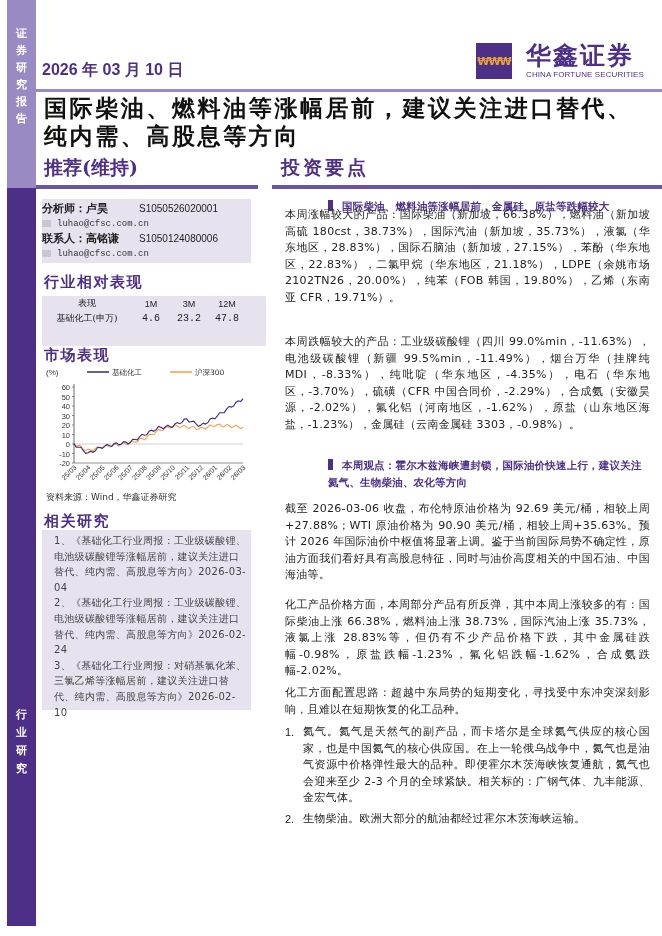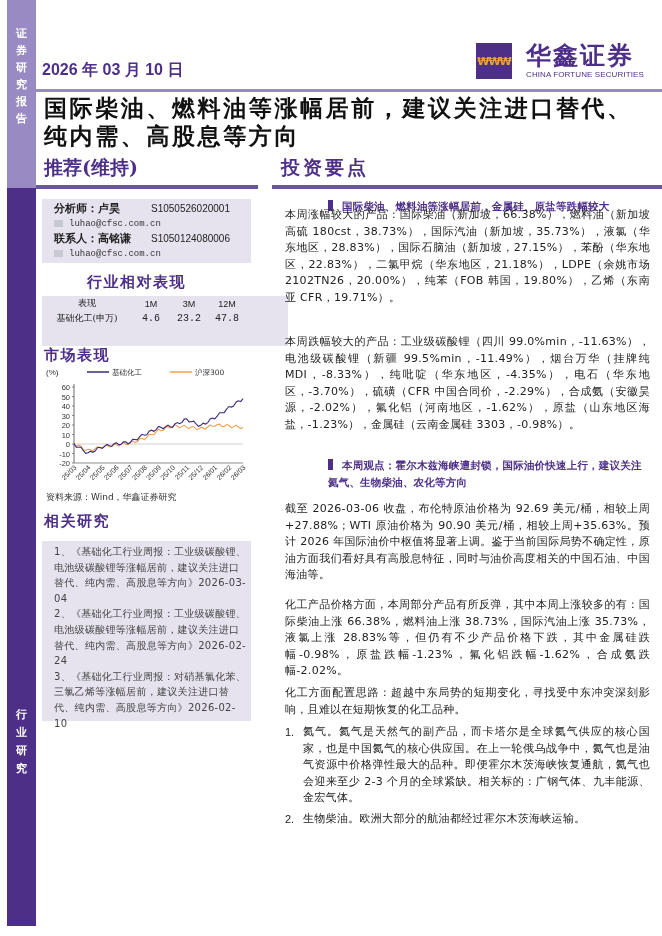--- a/index.html
+++ b/index.html
@@ -23,39 +23,39 @@
   .hline1 { position: absolute; left: 36px; top: 89px; width: 626px; height: 3px; background: #9a8ac4; }
 
   .title { position: absolute; left: 44px; top: 94px; width: 610px; font-size: 23px; font-weight: bold; color: #111; line-height: 28px; letter-spacing: 2.6px; font-family: "DejaVu Serif", serif; }
 
   .rec { position: absolute; left: 44px; top: 155px; font-size: 19px; font-weight: bold; color: #4e2f88; font-family: "DejaVu Serif", serif; }
   .invest { position: absolute; left: 281px; top: 155px; font-size: 19px; font-weight: bold; color: #4e2f88; letter-spacing: 3px; font-family: "DejaVu Serif", serif; }
   .hline2a { position: absolute; left: 36px; top: 185px; width: 222px; height: 4px; background: #6a55a2; }
   .hline2b { position: absolute; left: 272px; top: 185px; width: 390px; height: 4px; background: #6a55a2; }
 
   
-  .analyst-box { position: absolute; left: 42px; top: 199px; width: 209px; height: 64px; background: #e6e3ef; padding: 2px 0 0 12px; font-size: 10px; }
+  .analyst-box { position: absolute; left: 42px; top: 199px; width: 209px; height: 64px; background: #e6e3ef; padding: 2px 0 0 0; font-size: 10px; }
   .an-row { display: flex; align-items: center; height: 15px; }
   .an-name { width: 97px; font-weight: bold; font-size: 11px; font-family: "DejaVu Serif", serif; }
   .an-id { font-size: 10px; font-family: "Liberation Sans", sans-serif; color: #222; }
   .an-mail { display: flex; align-items: center; height: 15px; font-size: 9px; color: #333; font-family: "Liberation Mono", monospace; }
   .mail-icon { width: 9px; height: 7px; background: #c8c8d0; margin-right: 6px; display: inline-block; }
 
   .sec-title { position: absolute; left: 44px; font-size: 15px; font-weight: bold; color: #4e2f88; letter-spacing: 1.5px; font-family: "DejaVu Serif", serif; }
 
-  .perf-box { position: absolute; left: 42px; top: 296px; width: 246px; height: 50px; background: #e6e3ef; }
+  .perf-box { position: absolute; left: 42px; top: 296px; width: 224px; height: 50px; background: #e6e3ef; }
   .perf-row { display: flex; height: 15px; align-items: center; font-size: 10px; }
   .perf-row .c0 { width: 90px; text-align: center; font-family: "DejaVu Serif", serif; font-size: 9px; }
   .perf-row .c1, .perf-row .c2, .perf-row .c3 { width: 38px; text-align: center; font-family: "Liberation Mono", monospace; }
   .perf-row.head .c1, .perf-row.head .c2, .perf-row.head .c3 { font-family: "Liberation Sans", sans-serif; font-size: 9px; }
 
   .chart { position: absolute; left: 40px; top: 362px; width: 215px; height: 130px; }
   .source { position: absolute; left: 46px; top: 491px; font-size: 9px; color: #333; }
 
-  .related-box { position: absolute; left: 42px; top: 530px; width: 209px; height: 180px; background: #e6e3ef; padding: 3px 4px 0 12px; font-size: 10px; line-height: 15.6px; color: #444; font-family: "DejaVu Sans", sans-serif; margin-top: 11px; }
+  .related-box { position: absolute; left: 42px; top: 530px; width: 209px; height: 180px; background: #e6e3ef; padding: 3px 4px 0 12px; font-size: 10px; line-height: 15.6px; color: #444; font-family: "DejaVu Sans", sans-serif; }
   .related-item { letter-spacing: 0.3px; }
 
   
   .right { position: absolute; left: 285px; width: 365px; }
   .bullet-head { font-size: 10.5px; font-weight: bold; color: #4e2f88; line-height: 17px; font-family: "DejaVu Serif", serif; letter-spacing: 0.2px; padding-left: 43px; }
   .bullet-sq { display: inline-block; width: 5px; height: 11px; background: #4e2f88; margin-right: 9px; vertical-align: -1px; }
   .para { font-size: 11px; line-height: 16.6px; color: #222; text-align: justify; letter-spacing: 0.3px; }
   .list-item { display: flex; font-size: 11px; line-height: 16.6px; color: #222; }
   .list-num { width: 18px; flex-shrink: 0; font-family: "Liberation Sans", sans-serif; }
   .list-body { flex: 1; text-align: justify; letter-spacing: 0.3px; }
@@ -109,21 +109,21 @@
   <div class="an-row">
     <span class="an-name">联系人：高铭谦</span>
     <span class="an-id">S1050124080006</span>
   </div>
   <div class="an-mail">
     <span class="mail-icon"></span>
     <span>luhao@cfsc.com.cn</span>
   </div>
 </div>
 
-<div class="sec-title" style="top:273px;margin-left:43px;">行业相对表现</div>
+<div class="sec-title" style="top:273px;">行业相对表现</div>
 <div class="perf-box">
   <div class="perf-row head">
     <span class="c0">表现</span>
     <span class="c1">1M</span>
     <span class="c2">3M</span>
     <span class="c3">12M</span>
   </div>
   <div class="perf-row">
     <span class="c0">基础化工(申万)</span>
     <span class="c1">4.6</span>

